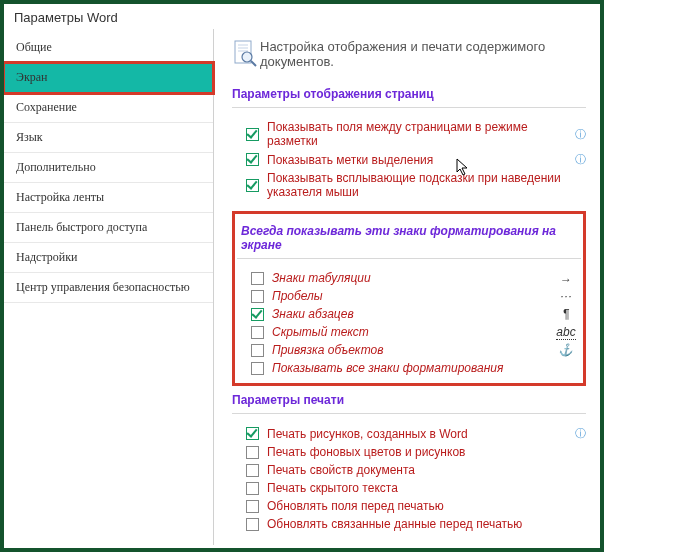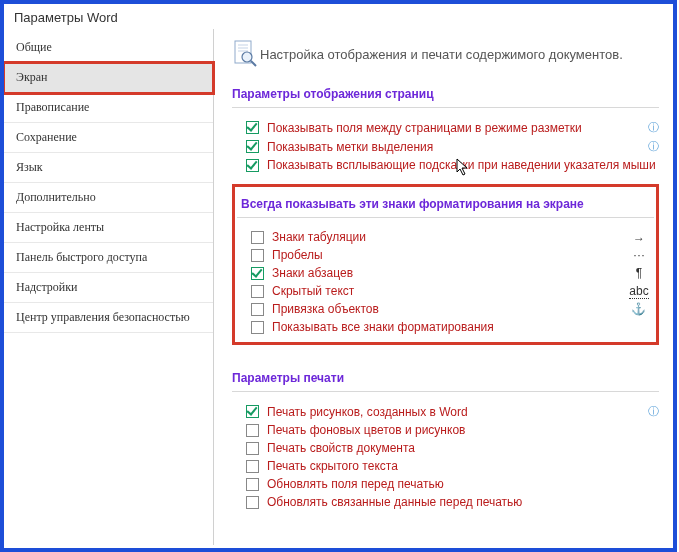--- a/index.html
+++ b/index.html
@@ -4,22 +4,22 @@
 <style>
   * { box-sizing: border-box; }
   body {
     margin: 0;
     font-family: "Segoe UI", Tahoma, sans-serif;
     font-size: 12px;
     background: #fff;
     color: #333;
   }
   .window {
-    border: 4px solid #1d4ed8;
-    width: 677px;
+    border: 4px solid #14532d;
+    width: 604px;
     height: 552px;
     background: #fff;
     position: relative;
     overflow: hidden;
   }
   .titlebar {
     padding: 6px 10px 4px 10px;
     font-size: 13px;
     color: #333;
   }
@@ -34,21 +34,21 @@
     background: #fff;
   }
   .sidebar-item {
     padding: 7px 12px;
     border-bottom: 1px solid #e8e8e8;
     cursor: pointer;
     color: #333;
     font-family: Liberation Serif, serif;
   }
   .sidebar-item.selected {
-    background: #e5e5e5;
+    background: #14b8a6;
     outline: 3px solid #d43a2a;
     outline-offset: -1px;
     position: relative;
     z-index: 1;
   }
   .content {
     flex: 1;
     padding: 10px 14px 10px 18px;
     overflow: hidden;
   }
@@ -109,41 +109,41 @@
   }
   .sym {
     color: #333;
     width: 30px;
     text-align: center;
     font-family: "Segoe UI Symbol", sans-serif;
   }
   .callout {
     border: 3px solid #d43a2a;
     padding: 4px 2px 6px 2px;
-    margin-bottom: 20px;
+    margin-bottom: 1px;
+    font-style: italic;
   }
   .callout .section-title {
     padding-left: 4px;
     border-bottom: 1px solid #d8d8d8;
   }
   .cursor {
     position: absolute;
     pointer-events: none;
   }
 </style>
 </head>
 <body>
 
 <div class="window">
   <div class="titlebar">Параметры Word</div>
   <div class="body">
     <div class="sidebar" id="sidebar">
         <div class="sidebar-item">Общие</div>
         <div class="sidebar-item selected">Экран</div>
-        <div class="sidebar-item">Правописание</div>
         <div class="sidebar-item">Сохранение</div>
         <div class="sidebar-item">Язык</div>
         <div class="sidebar-item">Дополнительно</div>
         <div class="sidebar-item">Настройка ленты</div>
         <div class="sidebar-item">Панель быстрого доступа</div>
         <div class="sidebar-item">Надстройки</div>
         <div class="sidebar-item">Центр управления безопасностью</div>
       </div>
     <div class="content">
 

